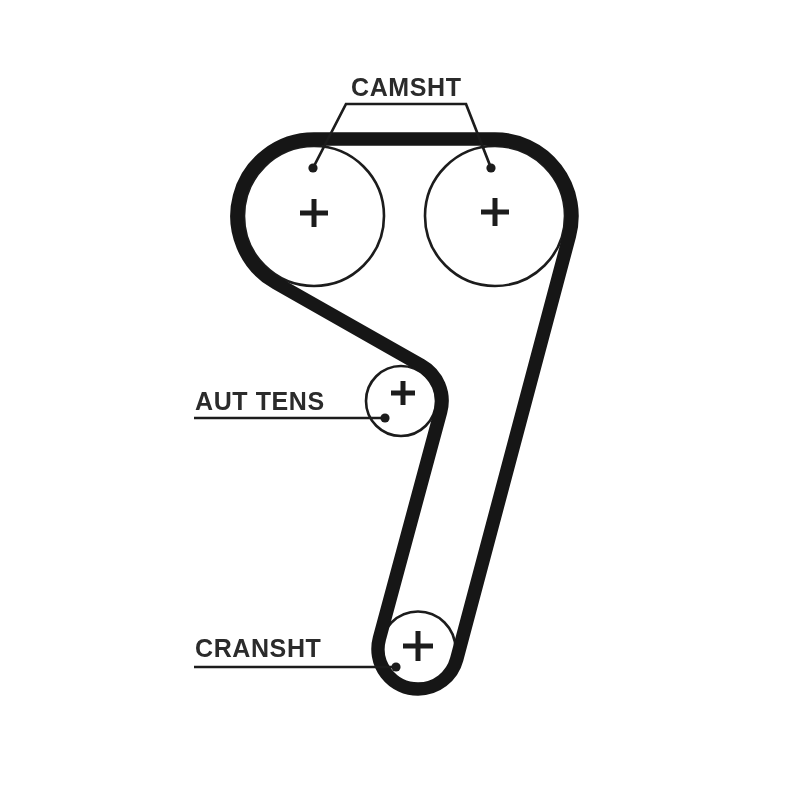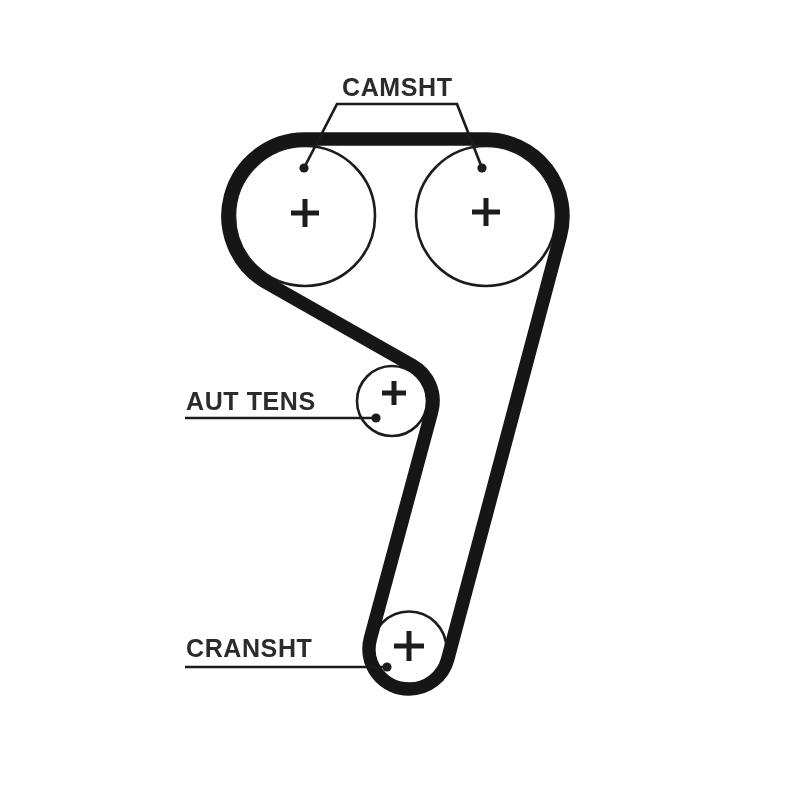--- a/index.html
+++ b/index.html
@@ -6,20 +6,21 @@
     margin: 0;
     padding: 0;
     background: #ffffff;
   }
   .stage {
     position: relative;
     width: 687px;
     height: 800px;
     background: #ffffff;
     overflow: hidden;
+    margin-left: 9px;
   }
   svg {
     display: block;
     width: 800px;
     height: 800px;
   }
   .label-text {
     font-family: "Liberation Sans", "DejaVu Sans", sans-serif;
     font-weight: 700;
     font-size: 25px;

